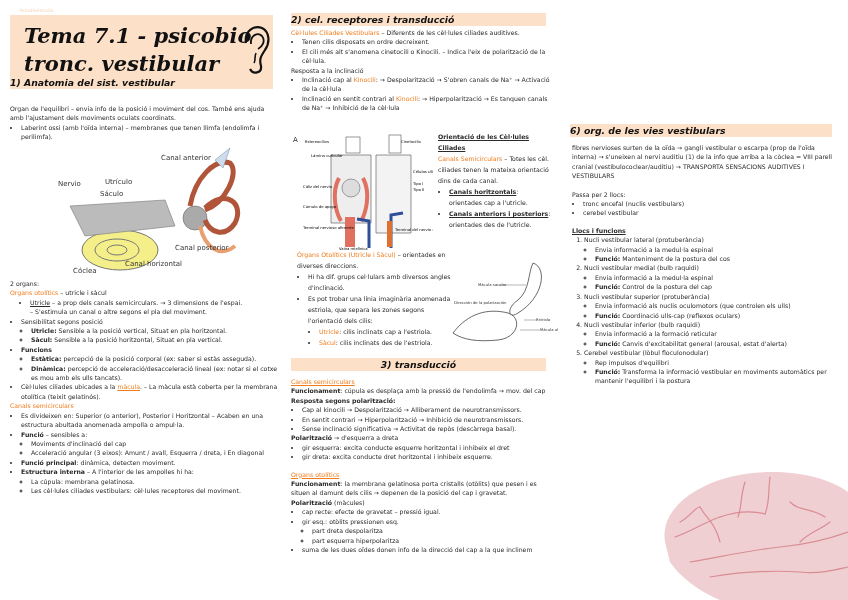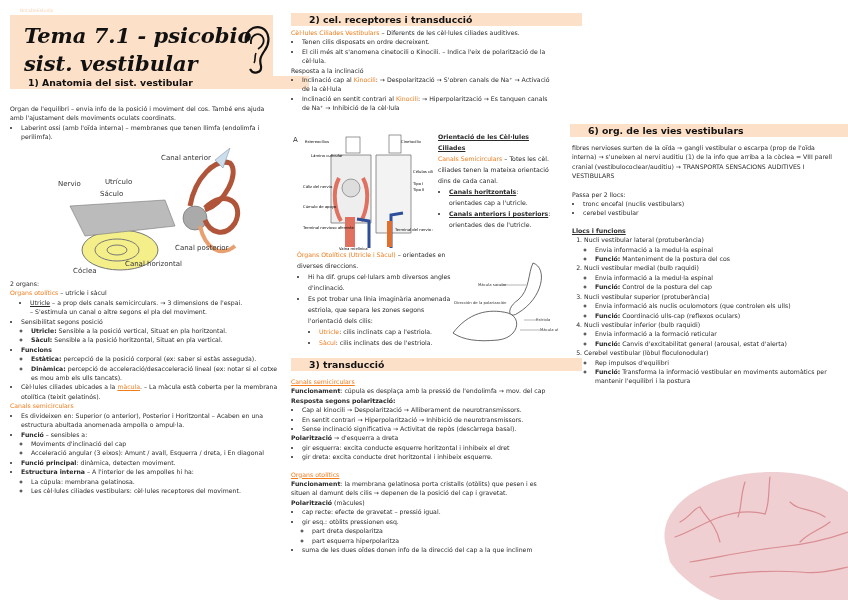--- a/index.html
+++ b/index.html
@@ -1,40 +1,40 @@
 <!DOCTYPE html>
 <html><head>
 <meta charset="utf-8">
 <style>
   html, body { margin:0; padding:0; }
   body { width:848px; height:600px; background:#ffffff; position:relative; overflow:hidden;
          font-family:"DejaVu Sans", sans-serif; color:#2a2a2a; font-size:6.2px; line-height:9.4px; }
   .abs { position:absolute; }
-  .hdr { background:#fde0c8; font-weight:bold; font-size:9.3px; line-height:13px; padding:0 18px; color:#111; }
+  .hdr { background:#fde0c8; font-weight:bold; font-size:9.3px; line-height:13px; padding:0 0; color:#111;font-style:italic; }
   .orange { color:#f07c1c; }
   .ul { text-decoration:underline; }
   .b { font-weight:bold; }
   ul { margin:0; padding-left:11px; }
   ul ul { padding-left:10px; }
   li { margin:0; }
   p { margin:0; }
   .title-box { background:#fde0c8; }
   .title { font-family:"DejaVu Serif", serif; font-weight:bold; font-style:italic; font-size:21px; line-height:26px; color:#111; }
   .watermark { color:#f5d3b5; font-size:4.5px; }
   .tiny { font-size:3.8px; line-height:4.5px; color:#333; }
   ol { margin:0; padding-left:12px; }
 </style>
 </head>
 <body>
 
 <div class="abs watermark" style="left:20px;top:6px;">NotaDeEstudio</div>
 
 <div class="abs title-box" style="left:10px;top:15px;width:263px;height:68px;">
   <div class="abs title" style="left:14px;top:8px;">Tema 7.1 - psicobio</div>
-  <div class="abs title" style="left:14px;top:36px;">sist. vestibular</div>
+  <div class="abs title" style="left:14px;top:36px;">tronc. vestibular</div>
   <svg class="abs" style="left:228px;top:8px;" width="34" height="54" viewBox="0 0 34 54">
     <path d="M8 20 C6 8 16 2 24 5 C32 9 32 20 27 27 C23 33 21 36 23 43 C24 50 15 52 12 46" fill="none" stroke="#111" stroke-width="2.2"></path>
     <path d="M13 21 C12 12 20 9 24 13 C28 18 24 24 20 26" fill="none" stroke="#111" stroke-width="1.8"></path>
     <path d="M18 30 C16 34 18 37 16 40" fill="none" stroke="#111" stroke-width="1.6"></path>
   </svg>
 </div>
 
 <div class="abs hdr" style="left:10px;top:76px;width:263px;">1) Anatomia del sist. vestibular</div>
 
 <div class="abs" style="left:10px;top:104px;width:265px;">
@@ -170,21 +170,21 @@
   <path d="M5 75 C20 55 40 50 60 55 C75 60 70 80 50 82 C30 84 15 82 5 75 Z" fill="#fff" stroke="#444" stroke-width="0.8"></path>
   <line x1="52" y1="27" x2="78" y2="27" stroke="#444" stroke-width="0.4"></line>
   <line x1="76" y1="62" x2="88" y2="62" stroke="#444" stroke-width="0.4"></line>
   <line x1="72" y1="72" x2="92" y2="72" stroke="#444" stroke-width="0.4"></line>
   <text x="30" y="28" font-size="3.8" fill="#333">Mácula sacular</text>
   <text x="6" y="46" font-size="3.8" fill="#333">Dirección de la polarización</text>
   <text x="88" y="63" font-size="3.8" fill="#333">Estriola</text>
   <text x="92" y="73" font-size="3.8" fill="#333">Mácula utricular</text>
 </svg>
 
-<div class="abs hdr" style="left:291px;top:358px;width:255px;">3) transducció</div>
+<div class="abs hdr" style="left:291px;top:358px;width:255px;text-align:center;">3) transducció</div>
 
 <div class="abs" style="left:291px;top:377px;width:265px;">
   <p class="orange ul">Canals semicirculars</p>
   <p><span class="b">Funcionament</span><span>: cúpula es desplaça amb la pressió de l'endolimfa → mov. del cap</span></p>
   <p class="b">Resposta segons polarització:</p>
   <ul>
     <li>Cap al kinocili → Despolarització → Alliberament de neurotransmissors.</li>
     <li>En sentit contrari → Hiperpolarització → Inhibició de neurotransmissors.</li>
     <li>Sense inclinació significativa → Activitat de repòs (descàrrega basal).</li>
   </ul>

